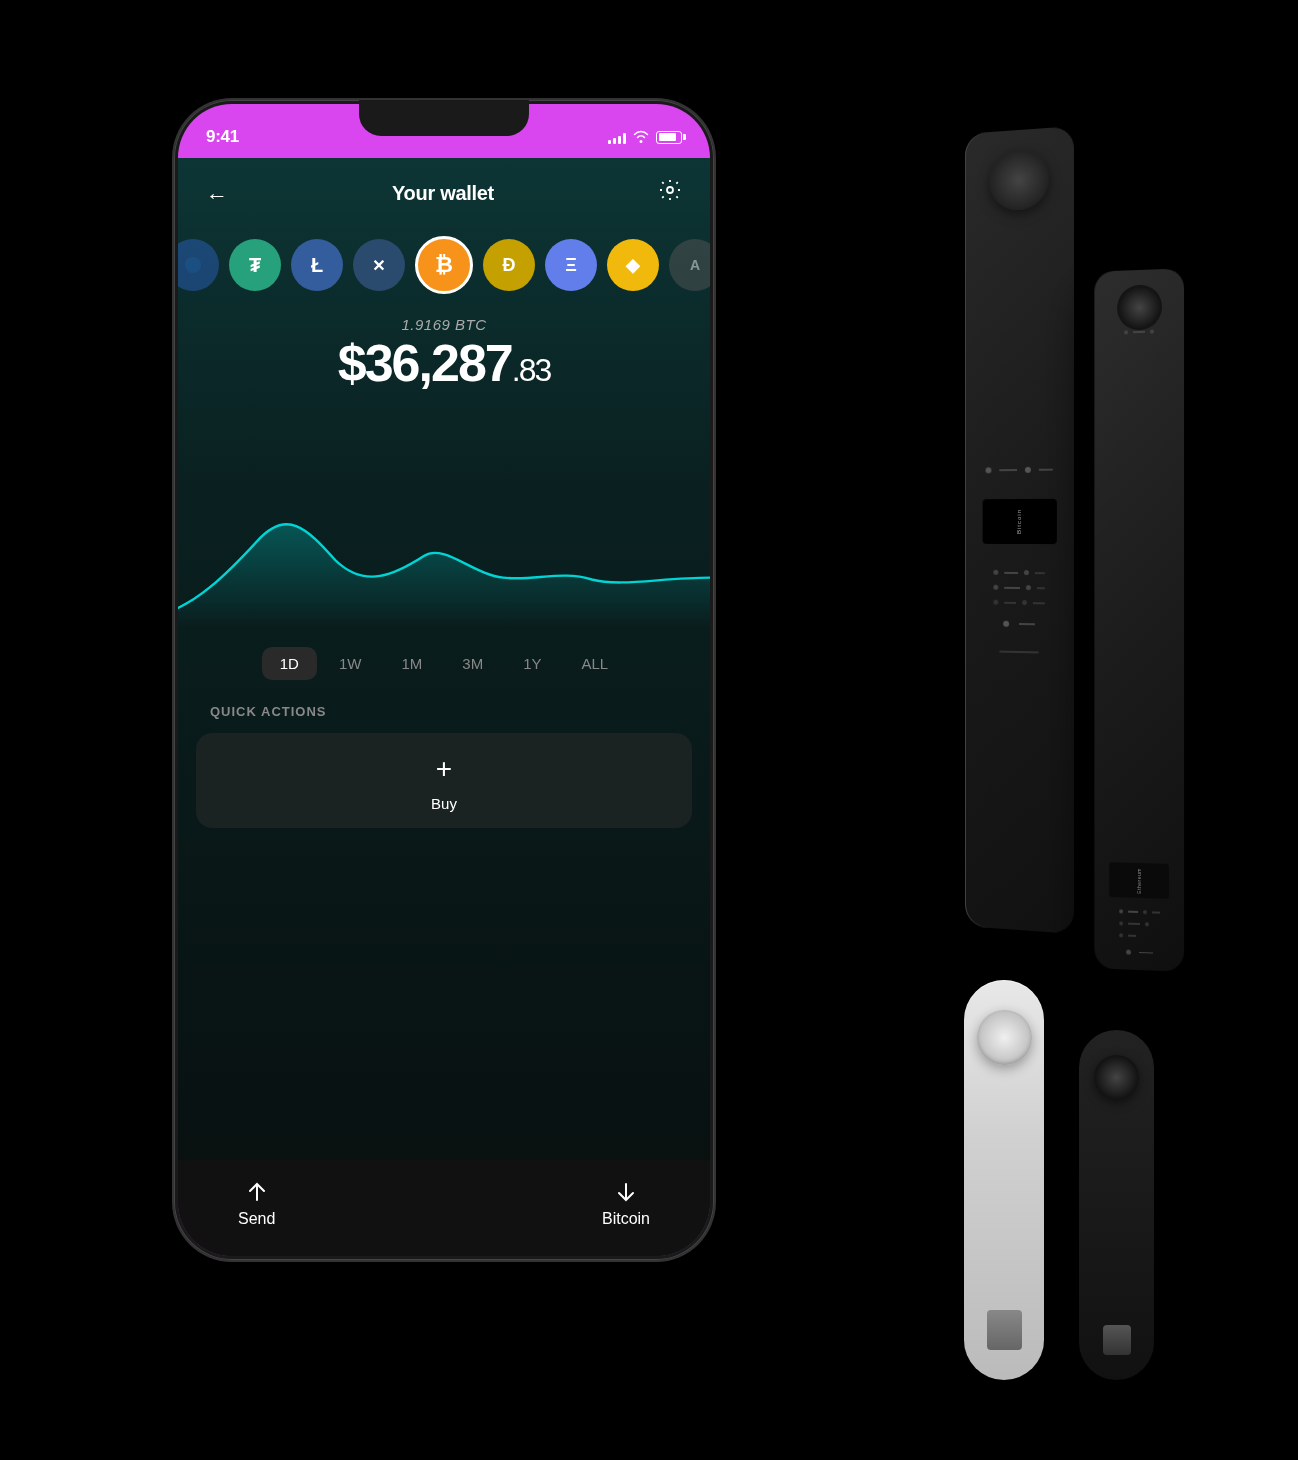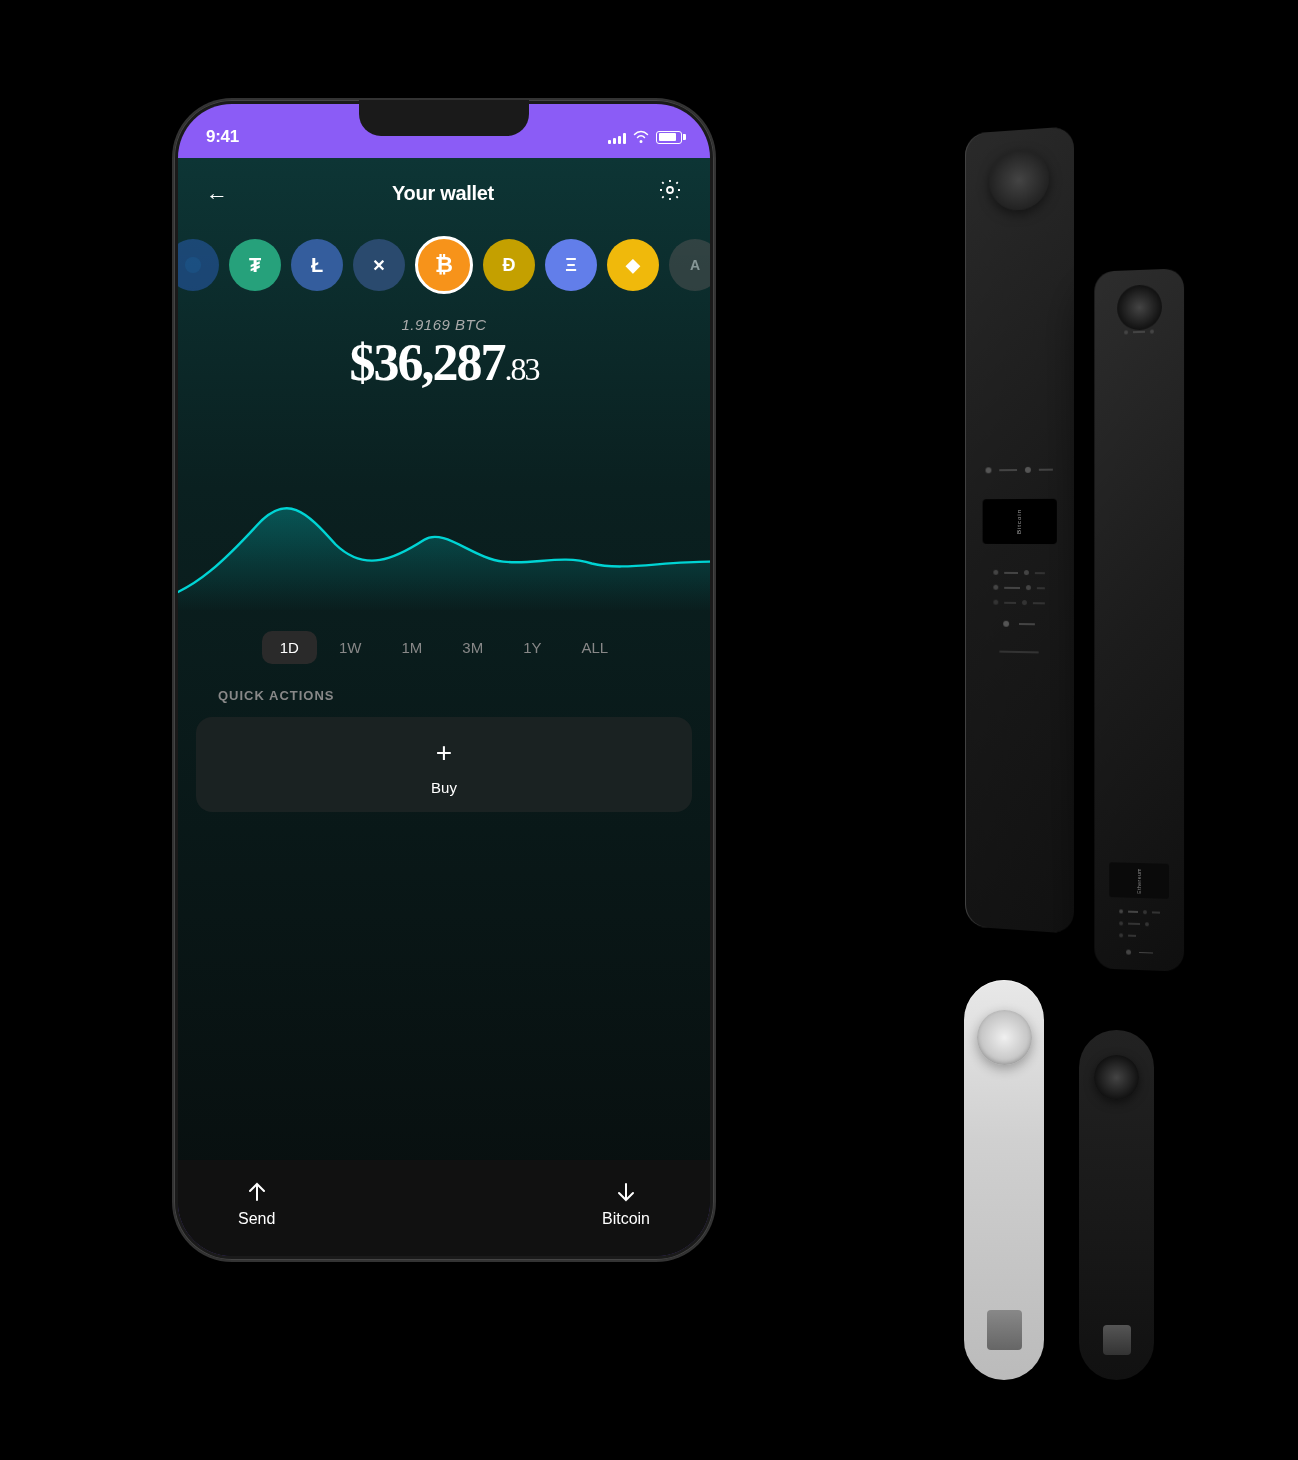--- a/index.html
+++ b/index.html
@@ -37,21 +37,21 @@
       z-index: 10;
       overflow: hidden;
     }
 
     .phone-inner {
       position: absolute;
       top: 4px;
       left: 4px;
       right: 4px;
       bottom: 4px;
-      background: #8b5cf6;
+      background: #d946ef;
       border-radius: 54px;
       overflow: hidden;
     }
 
     
     .notch {
       position: absolute;
       top: 0;
       left: 50%;
       transform: translateX(-50%);
@@ -211,22 +211,21 @@
       letter-spacing: 0.5px;
       font-style: italic;
     }
 
     .balance-main {
       color: #fff;
       font-size: 52px;
       font-weight: 700;
       letter-spacing: -2px;
       line-height: 1;
-      margin-bottom: 6px;
-      font-family: Liberation Serif, serif;
+      margin-bottom: 22px;
     }
 
     .balance-cents {
       font-size: 32px;
       font-weight: 500;
     }
 
     .balance-change {
       color: #4cd67f;
       font-size: 17px;
@@ -267,21 +266,21 @@
       background: #2a2a2a;
       color: #fff;
     }
 
     
     .quick-actions-label {
       color: #888;
       font-size: 13px;
       font-weight: 600;
       letter-spacing: 1px;
-      padding: 0 40px 14px;
+      padding: 0 32px 14px;
     }
 
     .quick-actions-row {
       display: flex;
       gap: 10px;
       padding: 0 18px 20px;
     }
 
     .action-btn {
       flex: 1;

